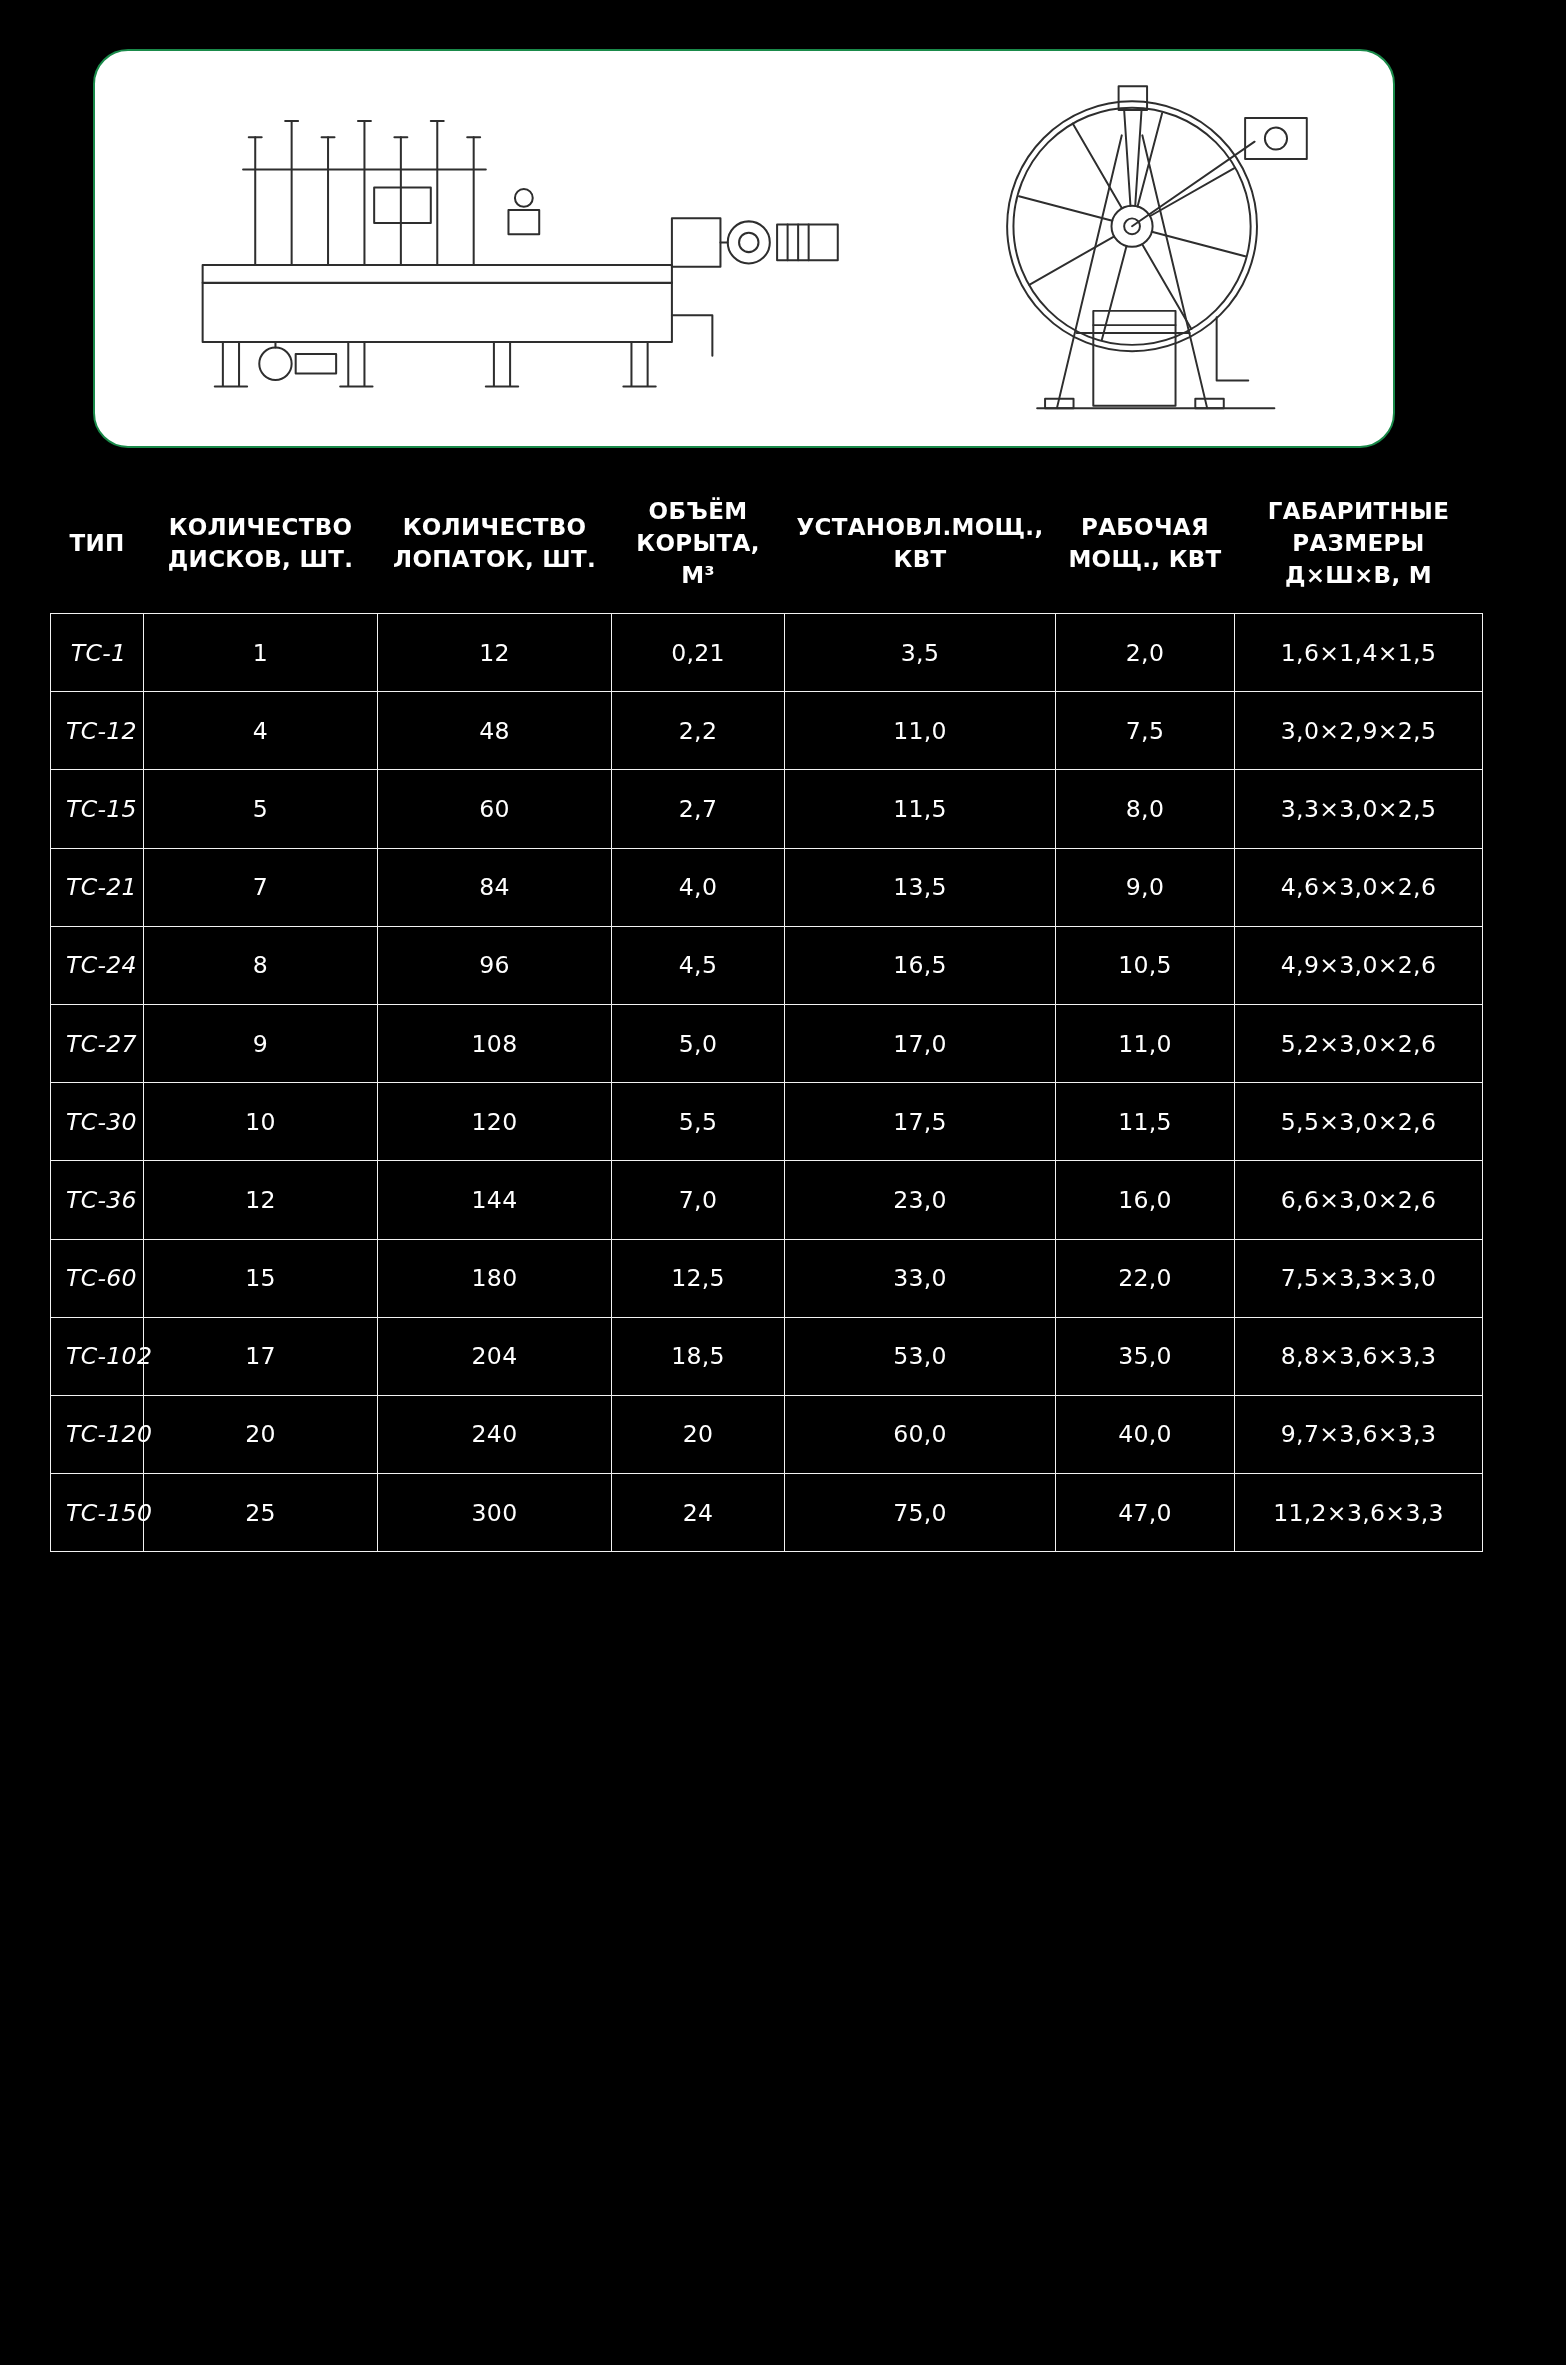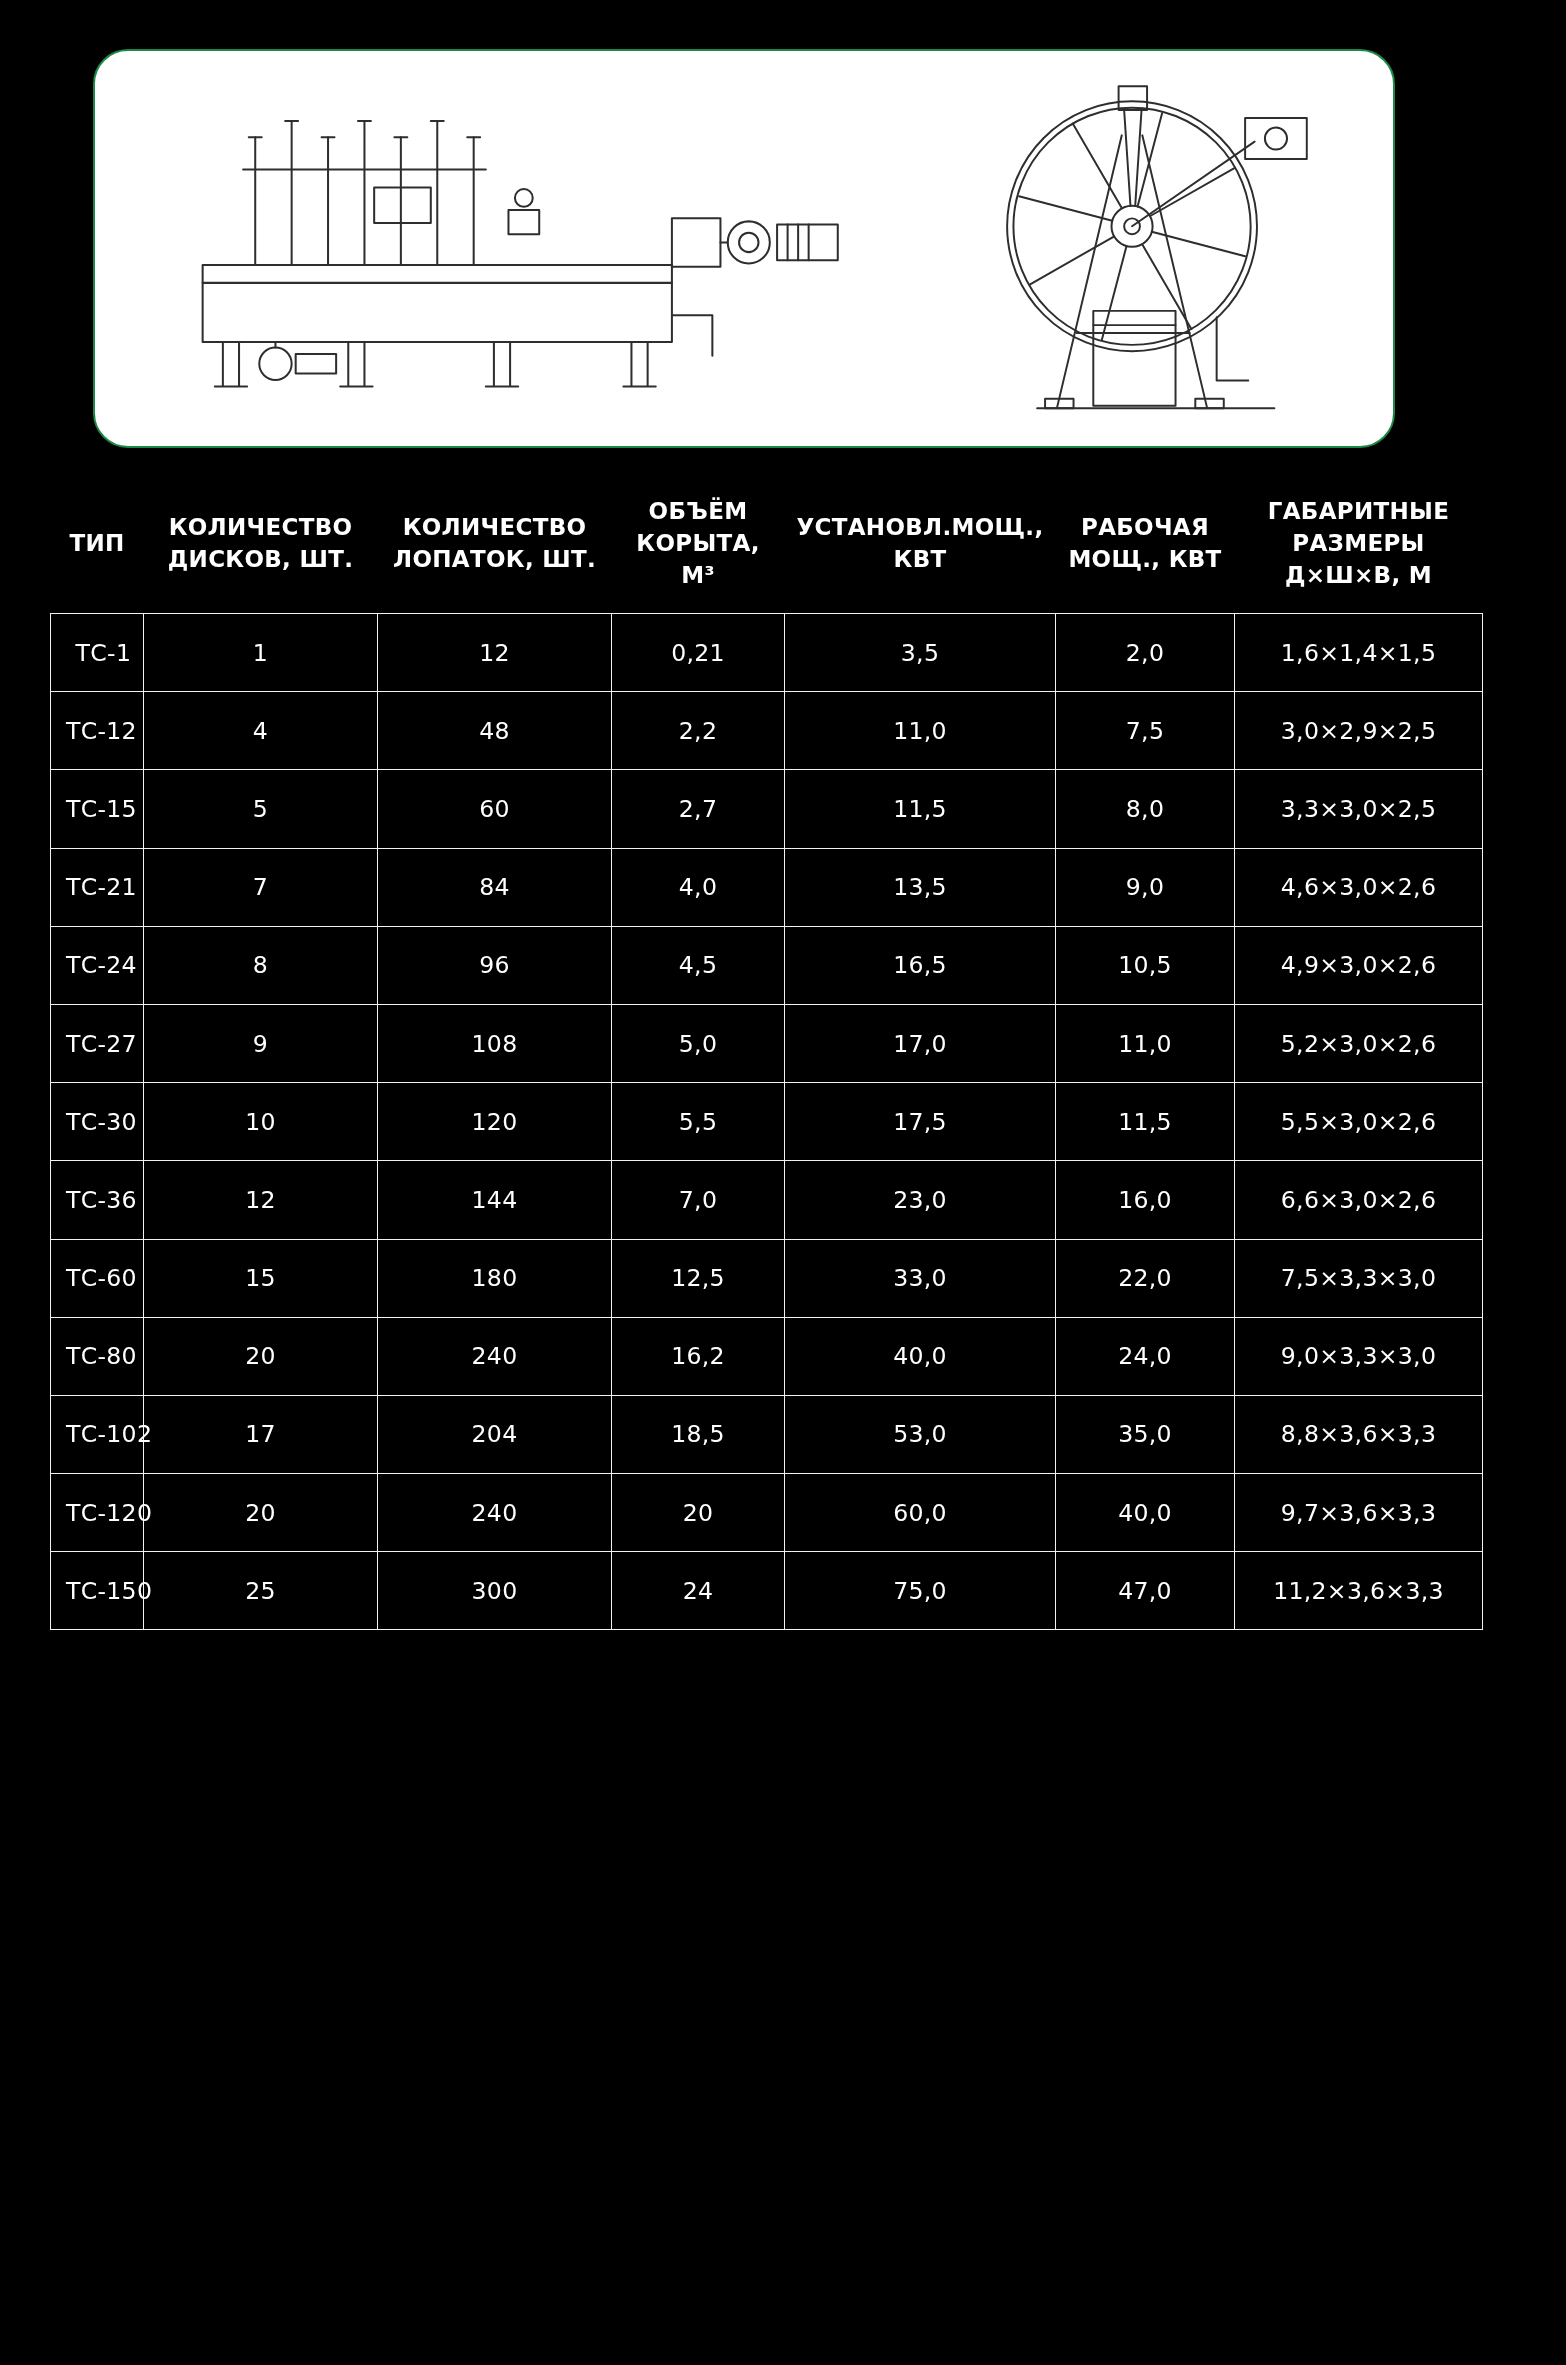--- a/index.html
+++ b/index.html
@@ -61,23 +61,24 @@
     font-size:23.6px;
     font-weight:400;
     line-height:30px;
     letter-spacing:0.3px;
     text-align:center;
     vertical-align:middle;
     padding:23.6px 10px;
     border:0.8px solid var(--grid-line);
   }
   table.spec td.type{
-    text-align:right;
+    text-align:center;
     padding-left:15px;
     padding-right:11.8px;
+    font-style:italic;
   }
   col.c-type{width:93px;}
   col.c-disks{width:234px;}
   col.c-blades{width:234px;}
   col.c-volume{width:173px;}
   col.c-installed{width:271px;}
   col.c-working{width:179px;}
   col.c-dims{width:248px;}
 </style>
 </head>
@@ -230,29 +231,20 @@
       <tr>
         <td class="type">ТС-60</td>
         <td>15</td>
         <td>180</td>
         <td>12,5</td>
         <td>33,0</td>
         <td>22,0</td>
         <td>7,5×3,3×3,0</td>
       </tr>
       <tr>
-        <td class="type">ТС-80</td>
-        <td>20</td>
-        <td>240</td>
-        <td>16,2</td>
-        <td>40,0</td>
-        <td>24,0</td>
-        <td>9,0×3,3×3,0</td>
-      </tr>
-      <tr>
         <td class="type">ТС-102</td>
         <td>17</td>
         <td>204</td>
         <td>18,5</td>
         <td>53,0</td>
         <td>35,0</td>
         <td>8,8×3,6×3,3</td>
       </tr>
       <tr>
         <td class="type">ТС-120</td>

